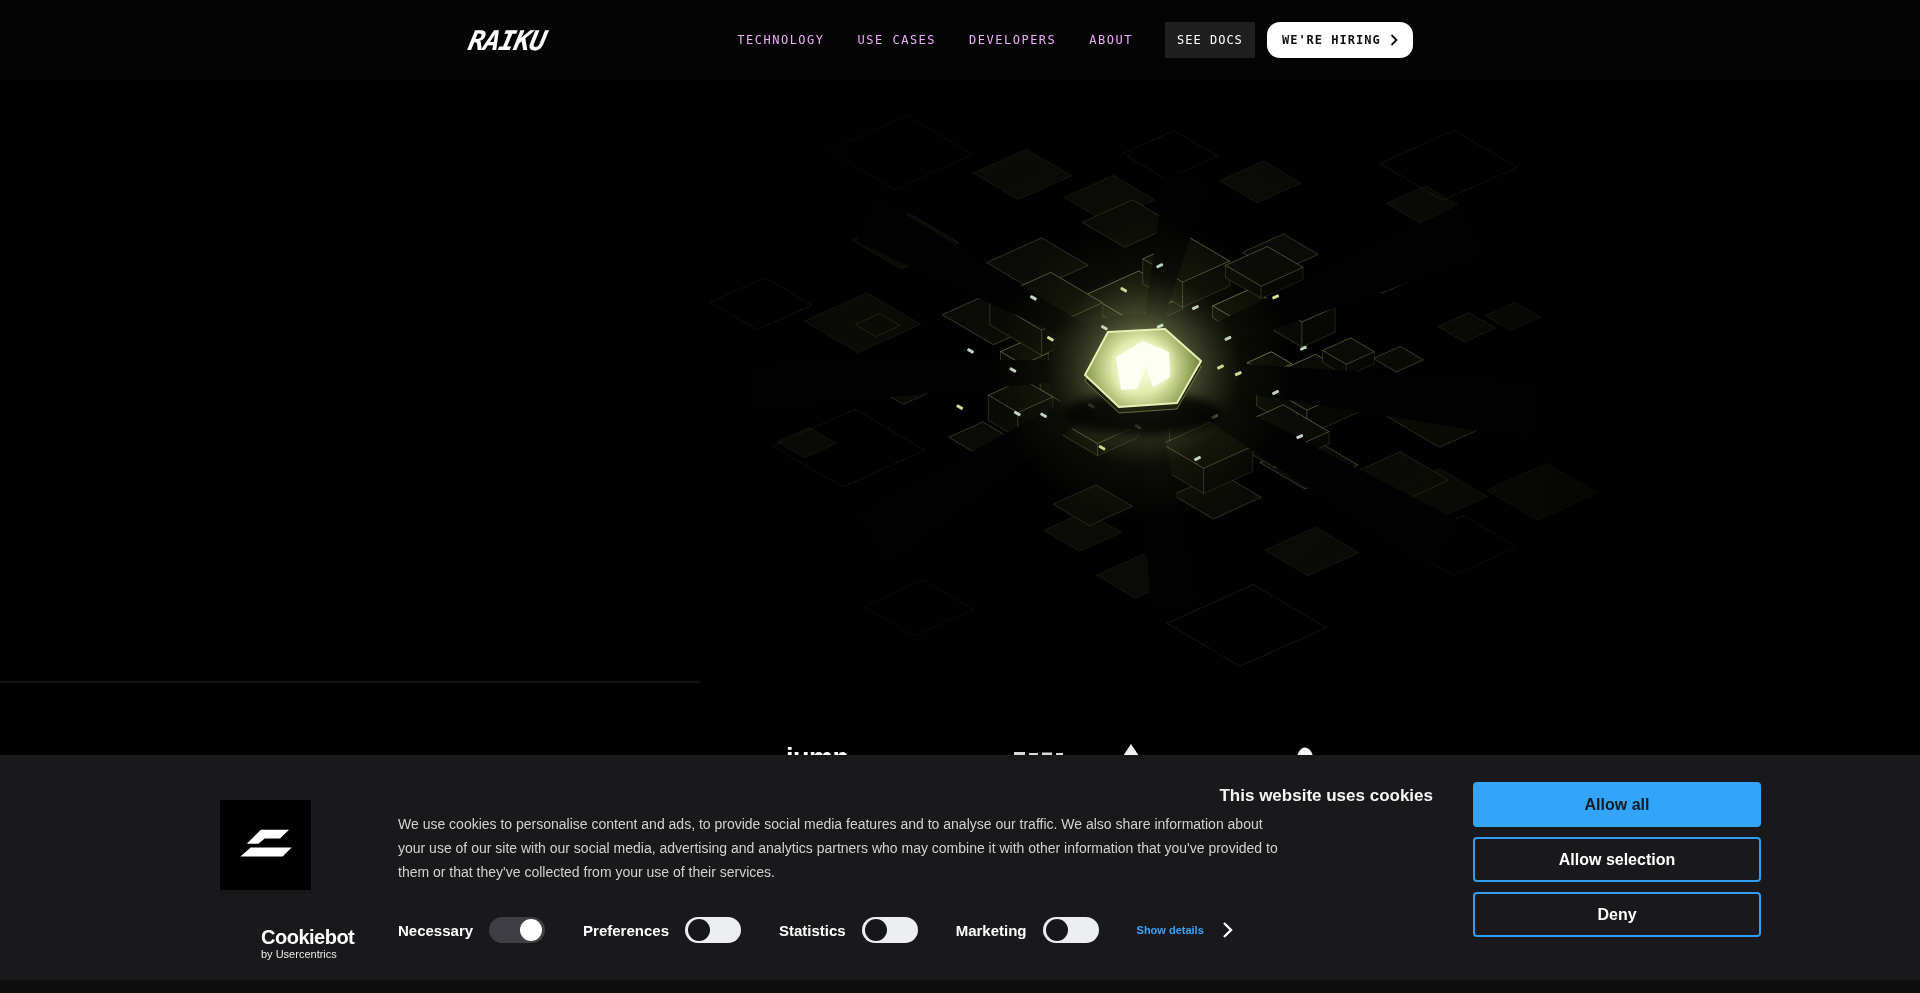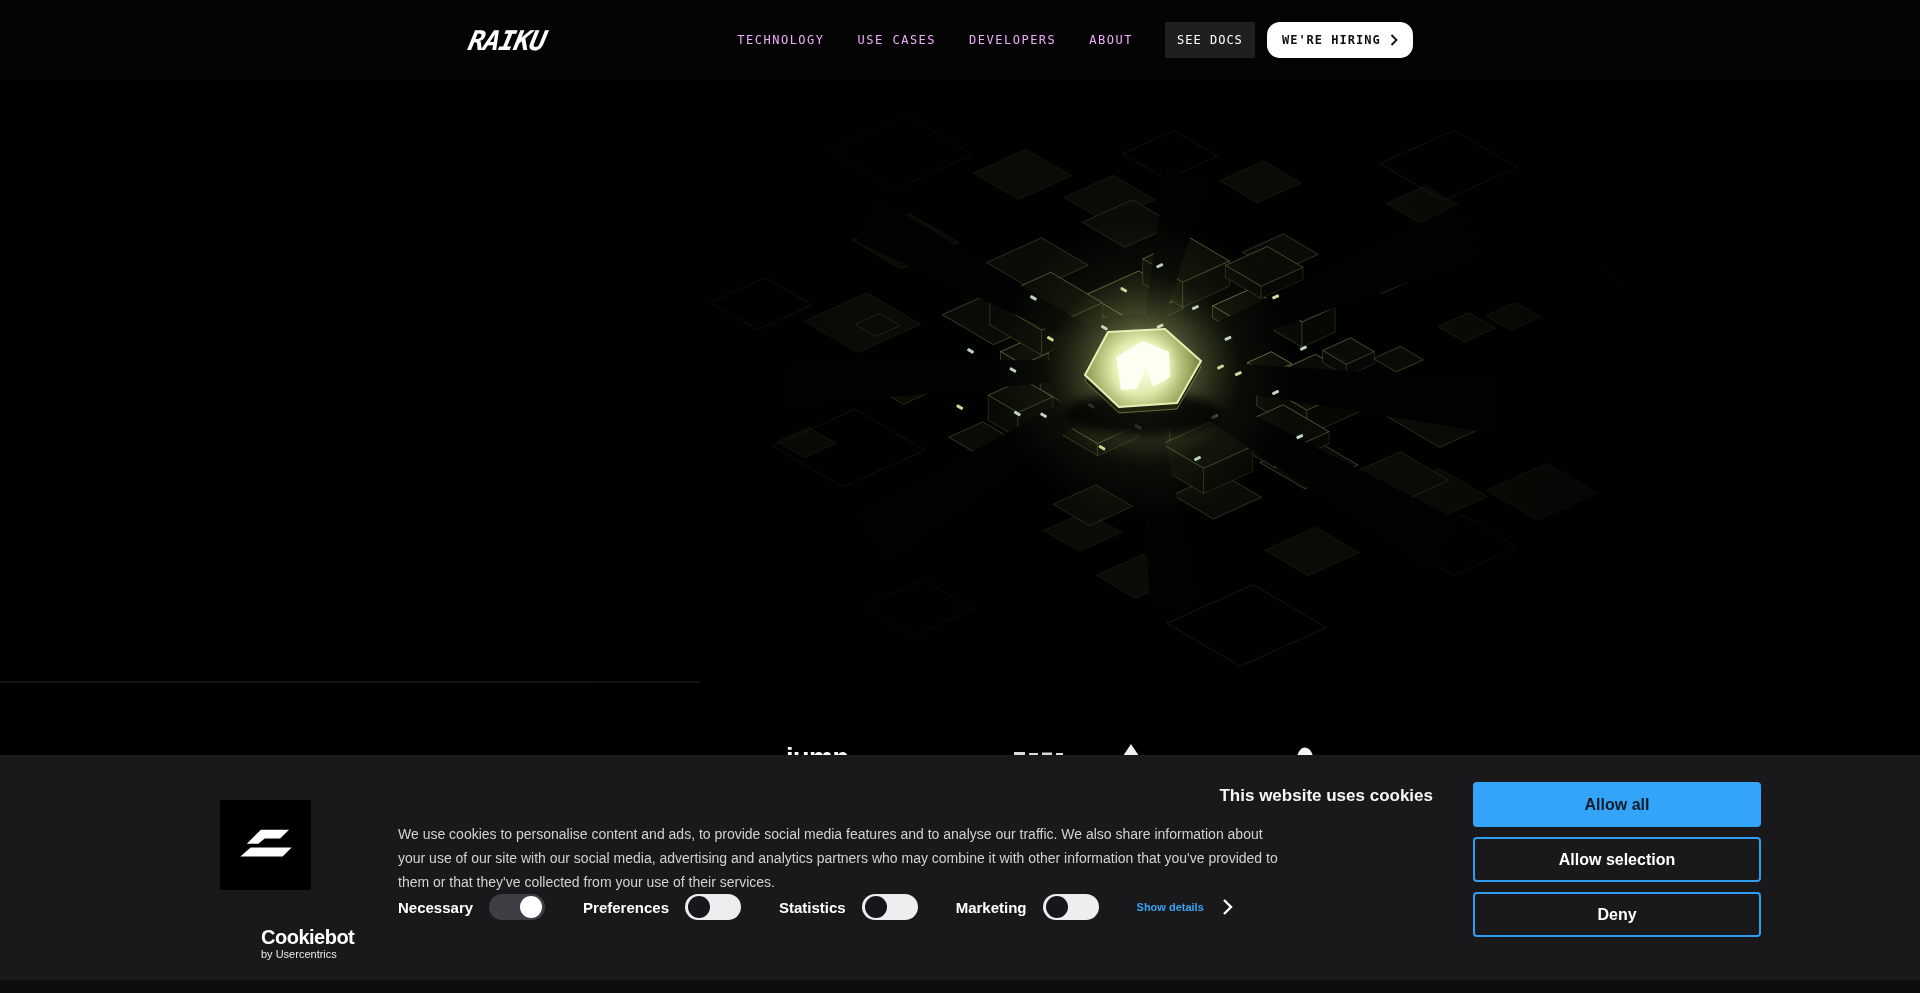--- a/index.html
+++ b/index.html
@@ -37,22 +37,22 @@
   
   .cookie-banner{position:absolute;top:755px;left:0;width:1920px;height:225px;background:#19191b;z-index:10;}
   .bottom-strip{position:absolute;top:980px;left:0;width:1920px;height:13px;background:#0d0d0e;z-index:11;}
   .cb-logo-square{position:absolute;left:220px;top:45px;width:91px;height:90px;background:#000;
     display:flex;align-items:center;justify-content:center;}
   .cb-brand{position:absolute;left:213px;top:172px;width:106px;text-align:left;color:#fff;cursor:pointer;margin-left:48px;}
   .cb-brand .word{font-size:20px;font-weight:bold;letter-spacing:-0.5px;line-height:20px;}
   .cb-brand .by{font-size:11px;color:#e9e9e9;margin-top:1px;}
   .cb-main{position:absolute;left:398px;top:31px;width:1035px;}
   .cb-title{font-size:17px;font-weight:bold;color:#f5f5f5;line-height:20px;text-align:right;}
-  .cb-body{margin-top:16px;font-size:14px;line-height:24px;color:#d2d2d2;}
-  .cb-controls{display:flex;align-items:center;}
+  .cb-body{margin-top:6px;font-size:14px;line-height:24px;color:#d2d2d2;}
+  .cb-controls{display:flex;align-items:center;margin-top:33px;}
   .tgl-group{display:flex;align-items:center;gap:16px;margin-right:38px;}
   .tgl-label{font-size:15px;font-weight:bold;color:#fff;}
   .tgl{position:relative;width:56px;height:26px;border-radius:13px;cursor:pointer;flex:none;}
   .tgl .knob{position:absolute;top:2px;width:22px;height:22px;border-radius:50%;}
   .tgl.on{background:#3e3e44;}
   .tgl.on .knob{right:3px;background:#ffffff;}
   .tgl.off{background:#edeef0;}
   .tgl.off .knob{left:3px;background:#17171b;}
   .show-details{display:flex;align-items:center;}
   .sd-label{color:#3ba2f4;font-size:11px;font-weight:bold;cursor:pointer;white-space:nowrap;}

